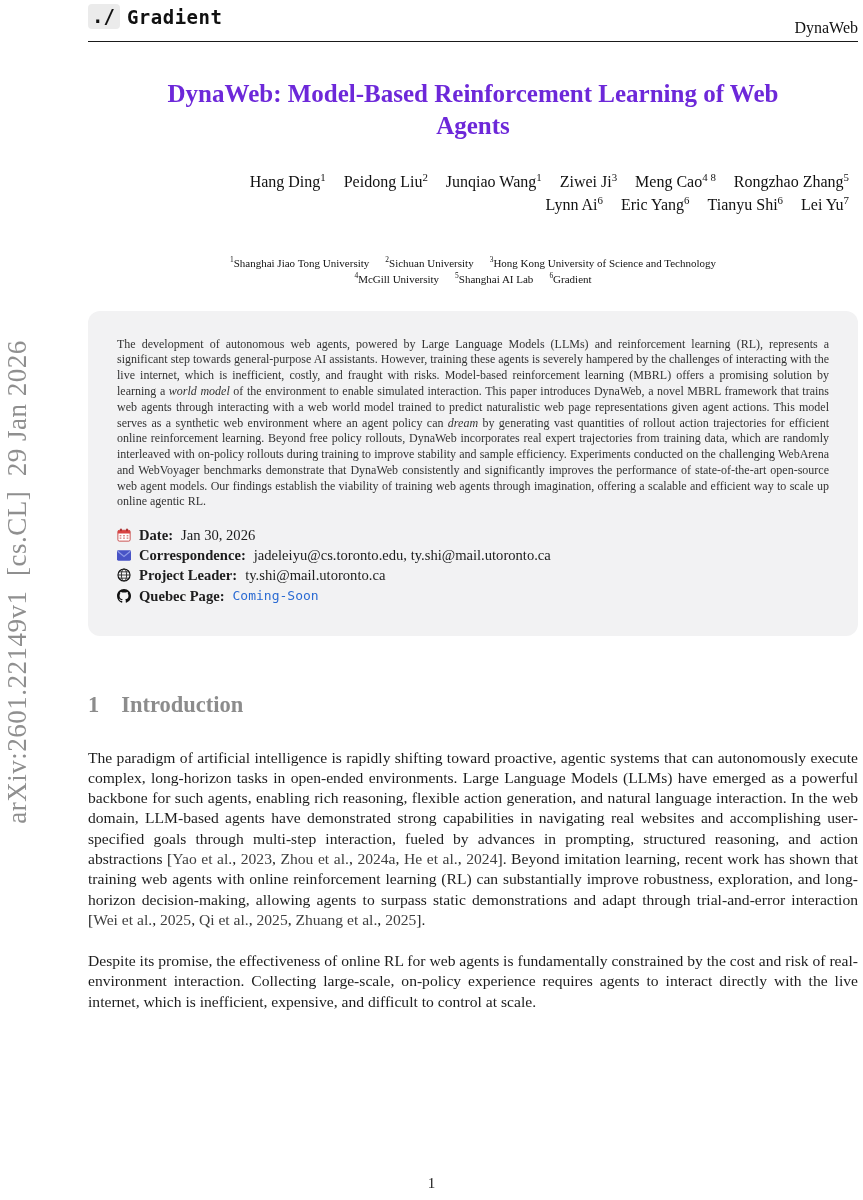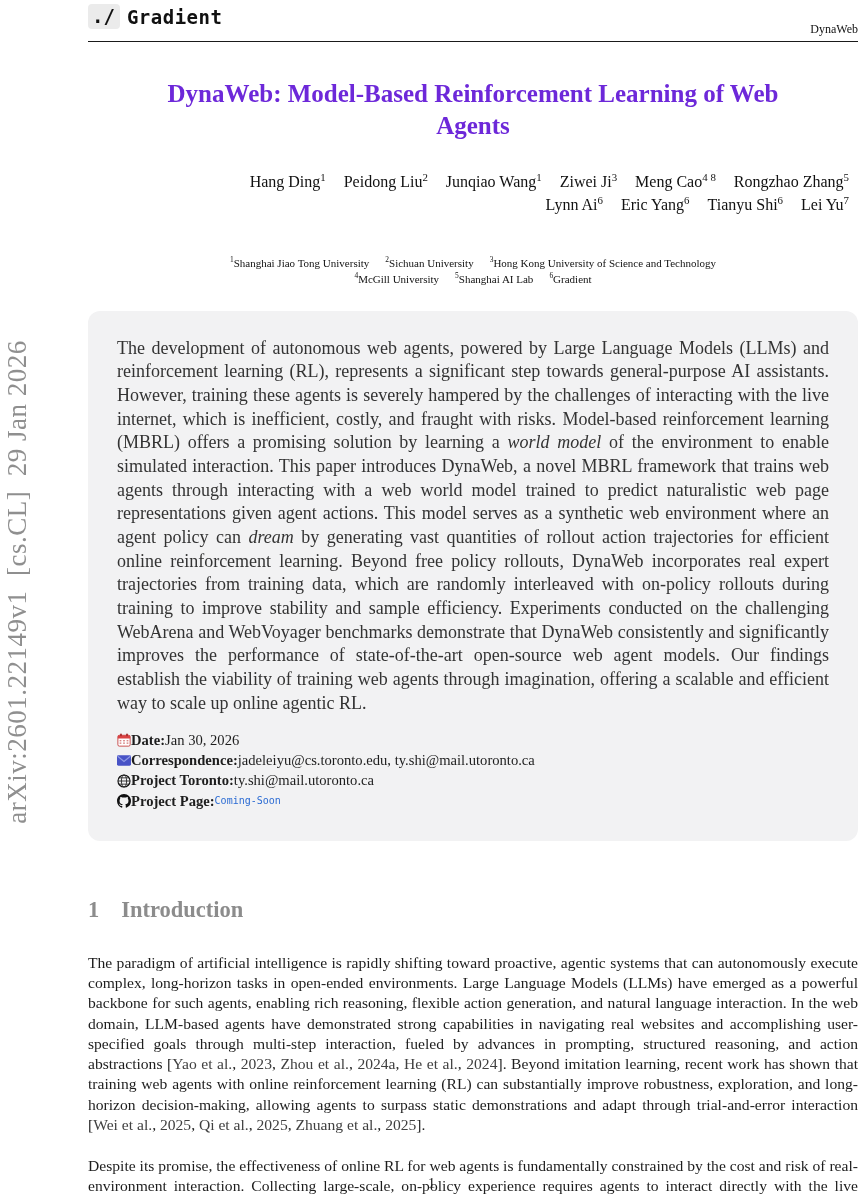--- a/index.html
+++ b/index.html
@@ -38,21 +38,21 @@
     background: #ebebeb;
     border-radius: 4px;
     padding: 1px 5px 2px 4px;
     font-family: "DejaVu Sans Mono", monospace;
     font-weight: bold; font-size: 19px; color: #111;
   }
   .logo-name {
     font-family: "DejaVu Sans Mono", monospace;
     font-size: 19px; font-weight: 600; color: #111; letter-spacing: 0.5px;
   }
-  .hdr-right { position: absolute; right: 0; bottom: 4px; font-size: 12px; color: #111; }
+  .hdr-right { position: absolute; right: 0; bottom: 4px; font-size: 16px; color: #111; }
 
   
   .title {
     margin: 36px auto 0 auto;
     max-width: 655px;
     text-align: center;
     font-size: 25px; font-weight: bold; color: #6d28d9;
     line-height: 1.28;
   }
   .authors { margin-top: 28px; text-align: right; font-size: 16px; line-height: 1.45; color: #111; }
@@ -62,32 +62,32 @@
   .affils .af { margin: 0 8px; white-space: nowrap; }
 
   
   .abs-box {
     margin-top: 24px;
     background: #f2f2f3;
     border-radius: 12px;
     padding: 26px 29px 30px 29px;
   }
   .abs-text {
-    font-size: 18px; line-height: 1.315; color: #333;
+    font-size: 12px; line-height: 1.315; color: #333;
     text-align: justify;
   }
   .abs-text .it { font-style: italic; }
 
   .meta { margin-top: 15px; }
-  .meta-row { display: flex; align-items: center; gap: 0; font-size: 14.6px; line-height: 1.38; color: #1d1d1d; }
+  .meta-row { display: flex; align-items: center; gap: 8px; font-size: 14.6px; line-height: 1.38; color: #1d1d1d; }
   .meta-row .micon { width: 14px; height: 14px; flex: 0 0 14px; display: inline-flex; align-items: center; }
   .meta-row b { font-weight: bold; }
   .meta-val.linky {
     font-family: "DejaVu Sans Mono", monospace;
-    font-size: 10px; color: #2b6bd3;
+    font-size: 13px; color: #2b6bd3;
   }
 
   
   .sec-h {
     margin-top: 56px;
     font-size: 22.5px; font-weight: bold; color: #8c8c8c;
   }
   .sec-h .sec-num { margin-right: 22px; }
 
   
@@ -168,30 +168,30 @@
           <div class="meta-row">
             <span class="micon">
               <svg viewBox="0 0 16 16" width="14" height="14">
     <circle cx="8" cy="8" r="6.9" fill="none" stroke="#111" stroke-width="1.3"></circle>
     <ellipse cx="8" cy="8" rx="3" ry="6.9" fill="none" stroke="#111" stroke-width="0.9"></ellipse>
     <line x1="1.2" y1="8" x2="14.8" y2="8" stroke="#111" stroke-width="0.9"></line>
     <line x1="2.2" y1="4.4" x2="13.8" y2="4.4" stroke="#111" stroke-width="0.9"></line>
     <line x1="2.2" y1="11.6" x2="13.8" y2="11.6" stroke="#111" stroke-width="0.9"></line>
   </svg>
             </span>
-            <b>Project Toronto:</b> 
+            <b>Project Leader:</b> 
             <span class="meta-val">ty.shi@mail.utoronto.ca</span>
           </div>
           <div class="meta-row">
             <span class="micon">
               <svg viewBox="0 0 16 16" width="14" height="14">
     <path fill="#111" d="M8 0C3.58 0 0 3.58 0 8c0 3.54 2.29 6.53 5.47 7.59.4.07.55-.17.55-.38 0-.19-.01-.82-.01-1.49-2.01.37-2.53-.49-2.69-.94-.09-.23-.48-.94-.82-1.13-.28-.15-.68-.52-.01-.53.63-.01 1.08.58 1.23.82.72 1.21 1.87.87 2.33.66.07-.52.28-.87.51-1.07-1.78-.2-3.64-.89-3.64-3.95 0-.87.31-1.59.82-2.15-.08-.2-.36-1.02.08-2.12 0 0 .67-.21 2.2.82.64-.18 1.32-.27 2-.27s1.36.09 2 .27c1.53-1.04 2.2-.82 2.2-.82.44 1.1.16 1.92.08 2.12.51.56.82 1.27.82 2.15 0 3.07-1.87 3.75-3.65 3.95.29.25.54.73.54 1.48 0 1.07-.01 1.93-.01 2.2 0 .21.15.46.55.38A8.01 8.01 0 0 0 16 8c0-4.42-3.58-8-8-8z"></path>
   </svg>
             </span>
-            <b>Project Page:</b> 
+            <b>Quebec Page:</b> 
             <span class="meta-val linky">Coming-Soon</span>
           </div>
         </div>
     </div>
 
     <h2 class="sec-h">
       <span class="sec-num">1</span><span>Introduction</span>
     </h2>
 
     <p class="para"><span>The paradigm of artificial intelligence is rapidly shifting toward proactive, agentic systems that can autonomously execute complex, long-horizon tasks in open-ended environments. Large Language Models (LLMs) have emerged as a powerful backbone for such agents, enabling rich reasoning, flexible action generation, and natural language interaction. In the web domain, LLM-based agents have demonstrated strong capabilities in navigating real websites and accomplishing user-specified goals through multi-step interaction, fueled by advances in prompting, structured reasoning, and action abstractions [</span><span class="cite">Yao et al.</span><span>, </span><span class="cite">2023</span><span>, </span><span class="cite">Zhou et al.</span><span>, </span><span class="cite">2024a</span><span>, </span><span class="cite">He et al.</span><span>, </span><span class="cite">2024</span><span>]. Beyond imitation learning, recent work has shown that training web agents with online reinforcement learning (RL) can substantially improve robustness, exploration, and long-horizon decision-making, allowing agents to surpass static demonstrations and adapt through trial-and-error interaction [</span><span class="cite">Wei et al.</span><span>, </span><span class="cite">2025</span><span>, </span><span class="cite">Qi et al.</span><span>, </span><span class="cite">2025</span><span>, </span><span class="cite">Zhuang et al.</span><span>, </span><span class="cite">2025</span><span>].</span></p>

